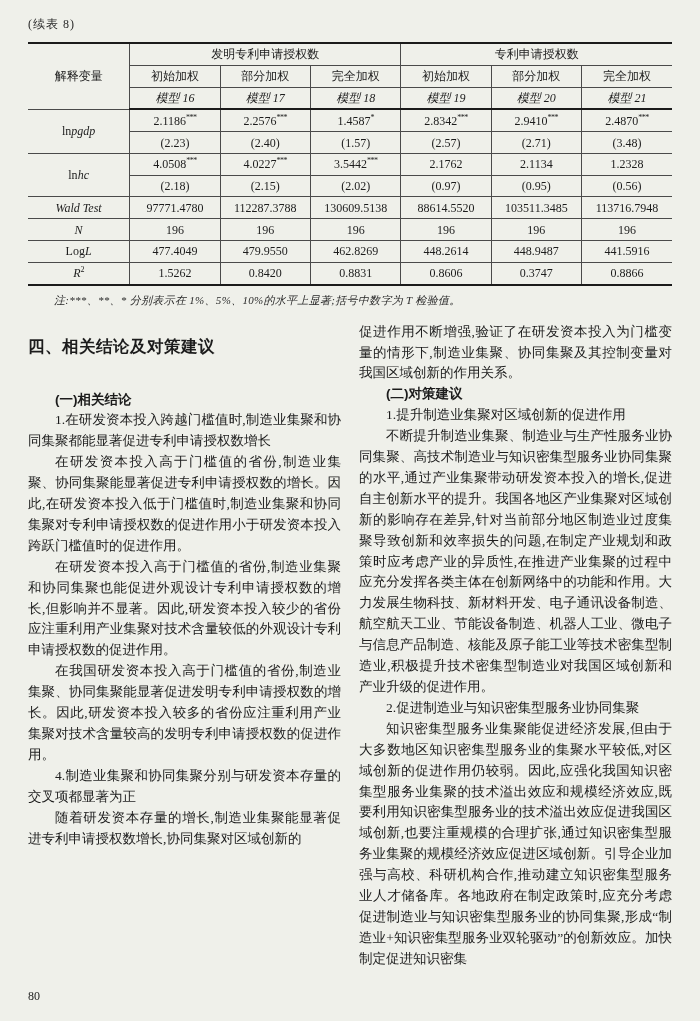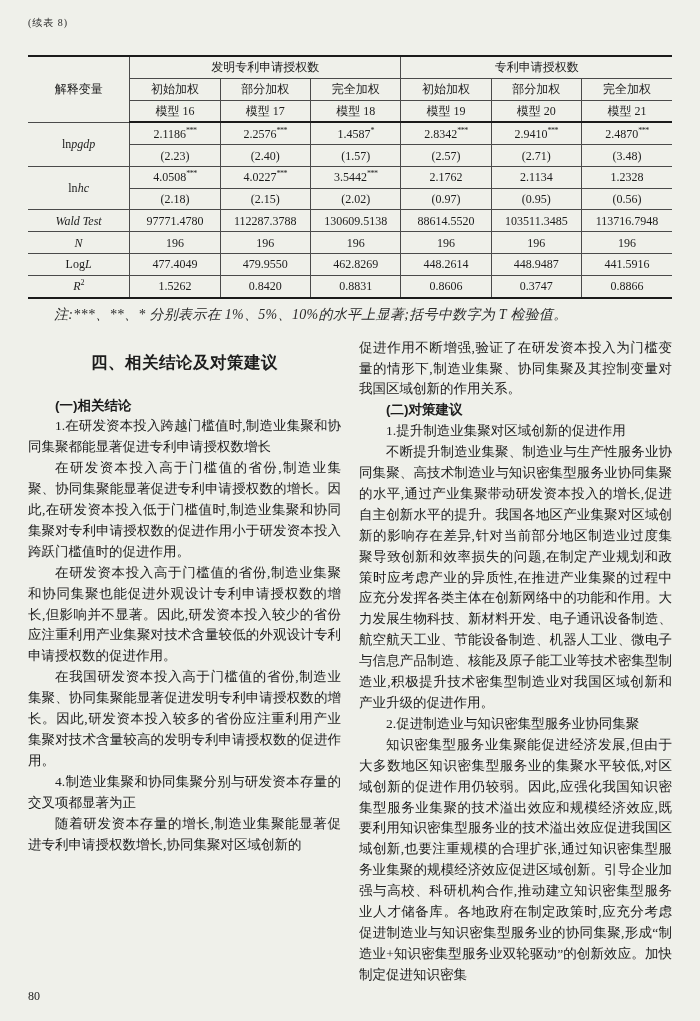--- a/index.html
+++ b/index.html
@@ -6,21 +6,21 @@
   html,body { width:700px; }
   body {
     height:1021px;
     background:#eff0ea;
     color:#1c1c1c;
     font-family:"Liberation Serif","DejaVu Serif",serif;
     position:relative;
     overflow:hidden;
   }
   .page { padding:16px 28px 0 28px; }
-  .cont-label { font-size:10px; color:#2a2a2a; margin-bottom:25px; letter-spacing:1px; }
+  .cont-label { font-size:12px; color:#2a2a2a; margin-bottom:9px; letter-spacing:1px; }
 
   .table-wrap {
     border-top:2px solid #1b1b1b;
     border-bottom:2px solid #1b1b1b;
   }
   table {
     width:100%;
     border-collapse:collapse;
     border-style:hidden;       
     table-layout:fixed;
@@ -30,43 +30,42 @@
   col.c-data  { width:14.033%; }
   td {
     border:1px solid #4a4a4a;
     text-align:center;
     vertical-align:middle;
     padding:3.4px 2px;
     line-height:14px;
     white-space:nowrap;
     overflow:hidden;
   }
-  tr.hdr-last td { border-bottom:2px solid #1b1b1b; }
+  tr.hdr-last td { border-bottom:2px solid #1b1b1b;font-style:italic; }
   td sup { font-size:8px; line-height:0; vertical-align:super; letter-spacing:-0.5px; }
   .var-it { font-style:italic; }
 
   .table-note {
-    font-size:14px;
+    font-size:11px;
     color:#2a2a2a;
     margin-top:7px;
     padding-left:26px;
     font-style:italic;
     letter-spacing:0.3px;
   }
 
   .columns { display:flex; gap:18px; margin-top:14px; }
   .col { width:313px; font-size:13.5px; line-height:20.9px; text-align:justify; }
   .col p { text-indent:2em; }
   .col p.no-indent { text-indent:0; }
   h1.section-title {
     font-family:"Liberation Sans","DejaVu Sans",sans-serif;
     font-size:16.5px;
     font-weight:bold;
-    text-align:center;
-    margin:14px 0 23px 0;
+    margin:14px 0 33px 0;
     letter-spacing:0.5px;
   }
   p.subsection {
     font-family:"Liberation Sans","DejaVu Sans",sans-serif;
     font-weight:bold;
   }
   .page-number {
     position:absolute;
     left:28px;
     bottom:17px;

